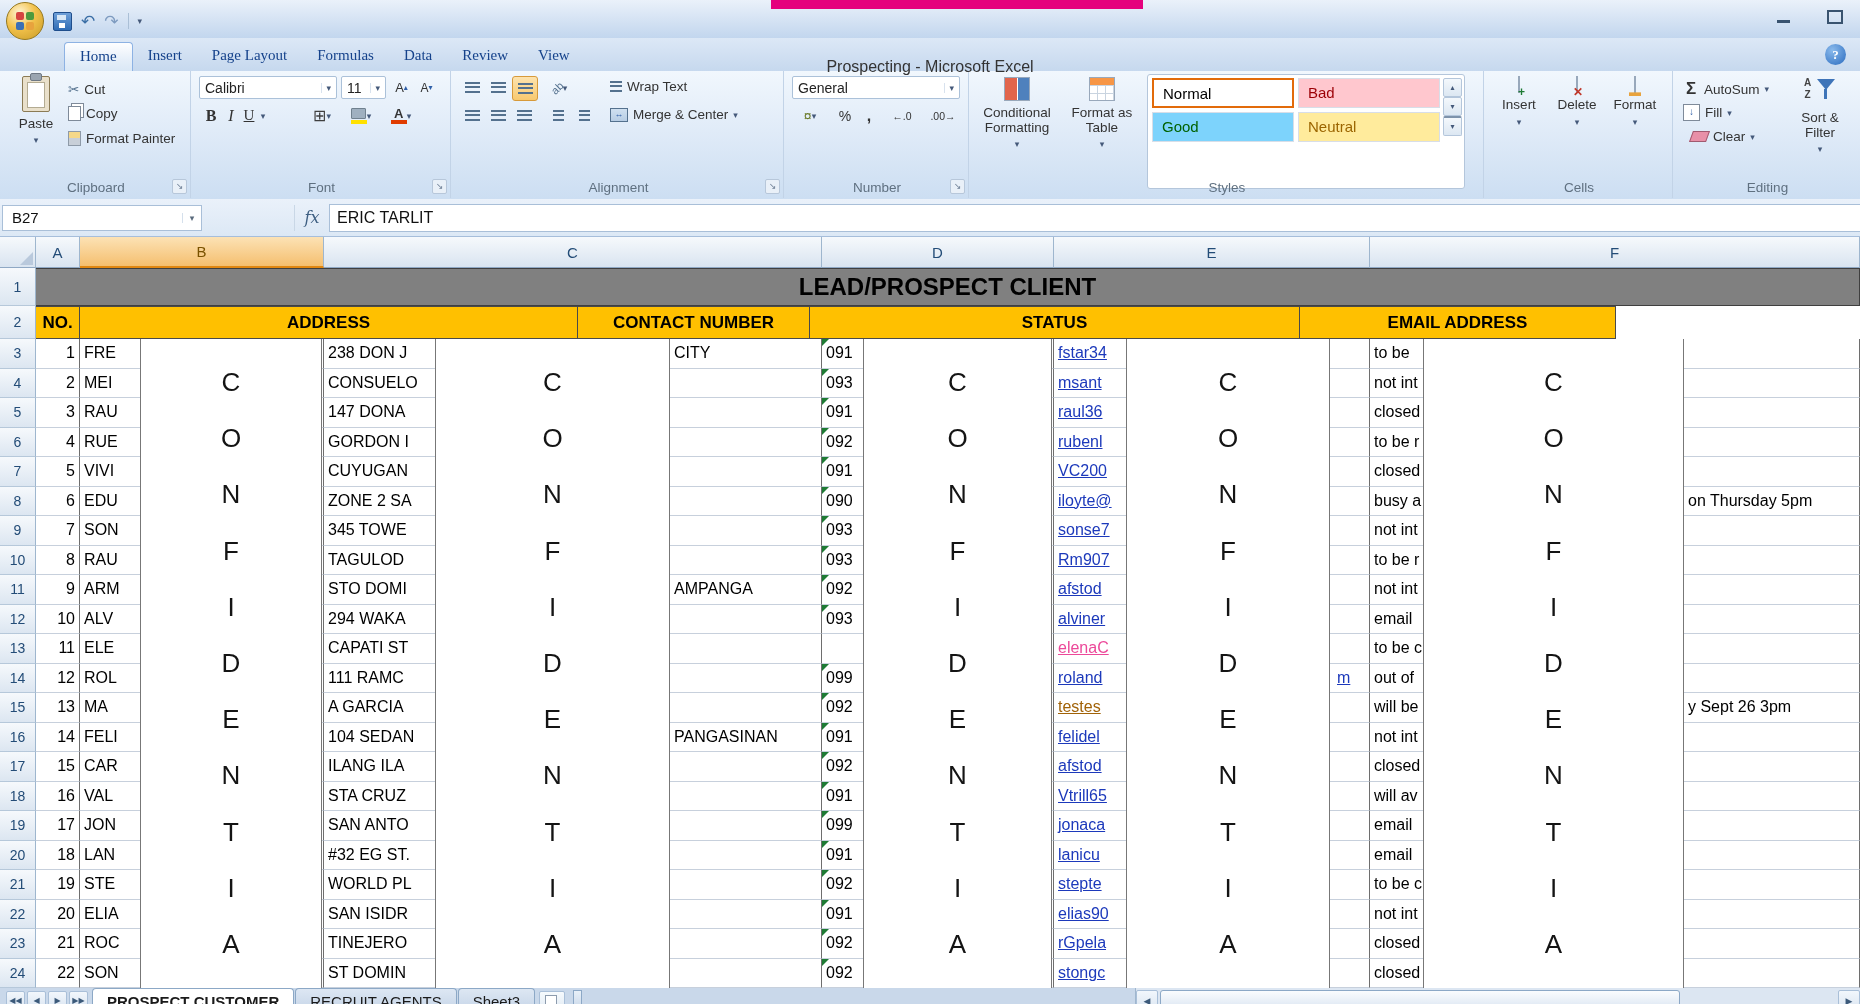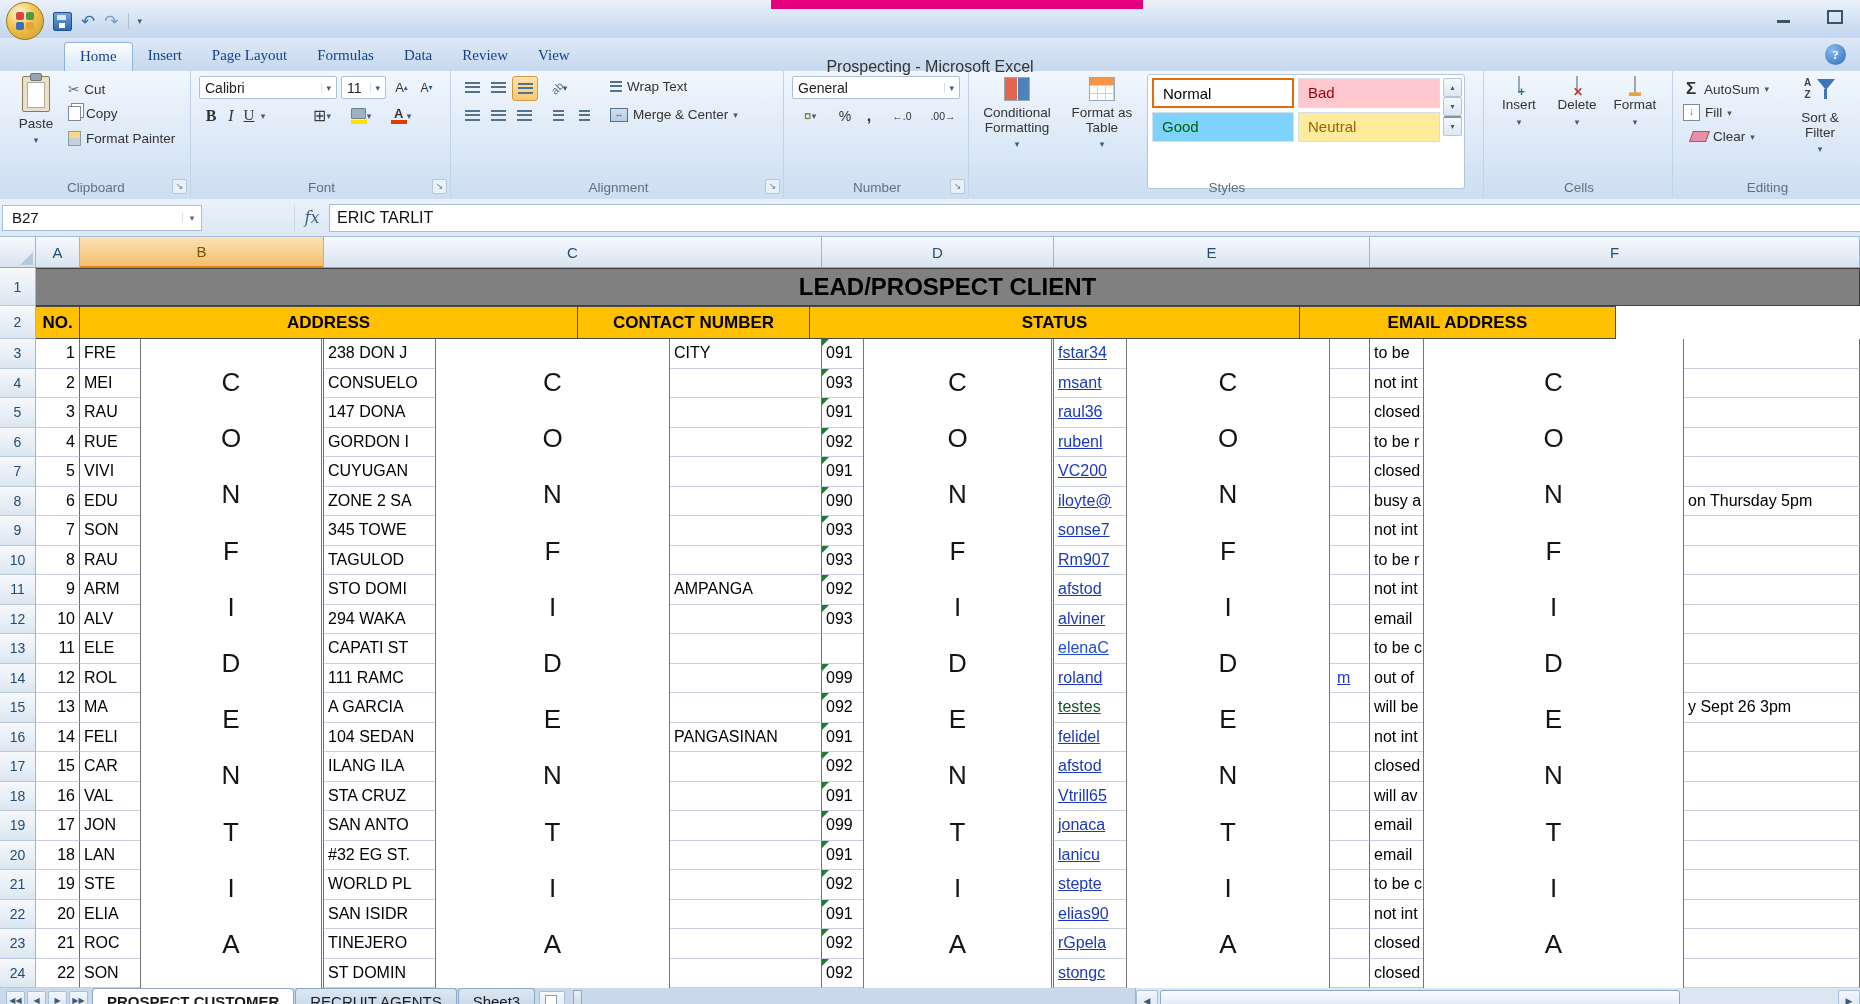--- a/index.html
+++ b/index.html
@@ -657,21 +657,21 @@
         </div>
         <div class="row">
           <div class="gut" style="height: 29.5px;">13</div>
           <div class="cell a-cell" style="width: 44px;">11</div>
           <div class="cell" style="width: 244px;">ELE</div>
           <div class="cell" style="width: 498px;">
             <span>CAPATI ST</span>
           </div>
           <div class="cell" style="width: 232px;"></div>
           <div class="cell" style="width: 316px;">
-            <span class="email" style="color: #1d4ed8;">elenaC</span>
+            <span class="email" style="color: #ec4899;">elenaC</span>
           </div>
           <div class="cell" style="width: 490px;">
             <span>to be c</span>
           </div>
         </div>
         <div class="row">
           <div class="gut" style="height: 29.5px;">14</div>
           <div class="cell a-cell" style="width: 44px;">12</div>
           <div class="cell" style="width: 244px;">ROL</div>
           <div class="cell" style="width: 498px;">
@@ -694,21 +694,21 @@
           <div class="cell a-cell" style="width: 44px;">13</div>
           <div class="cell" style="width: 244px;">MA</div>
           <div class="cell" style="width: 498px;">
             <span>A GARCIA</span>
           </div>
           <div class="cell" style="width: 232px;">
             <span class="tri"></span>
             <span>092</span>
           </div>
           <div class="cell" style="width: 316px;">
-            <span class="email" style="color: #14532d;">testes</span>
+            <span class="email" style="color: #a16207;">testes</span>
           </div>
           <div class="cell" style="width: 490px;">
             <span>will be</span>
             <span class="ffrag">y Sept 26 3pm</span>
           </div>
         </div>
         <div class="row">
           <div class="gut" style="height: 29.5px;">16</div>
           <div class="cell a-cell" style="width: 44px;">14</div>
           <div class="cell" style="width: 244px;">FELI</div>

